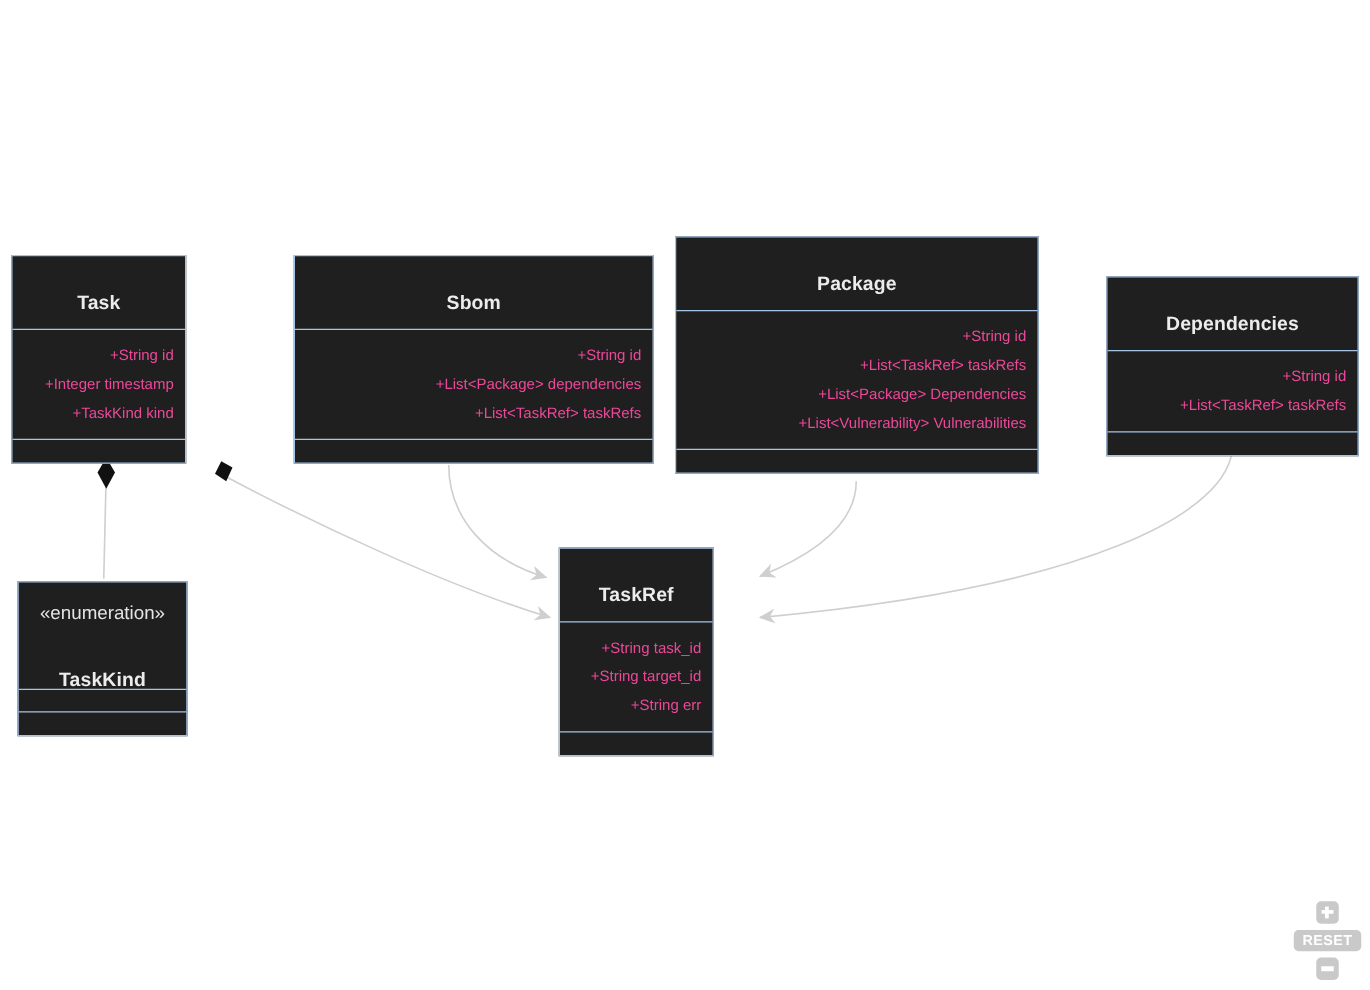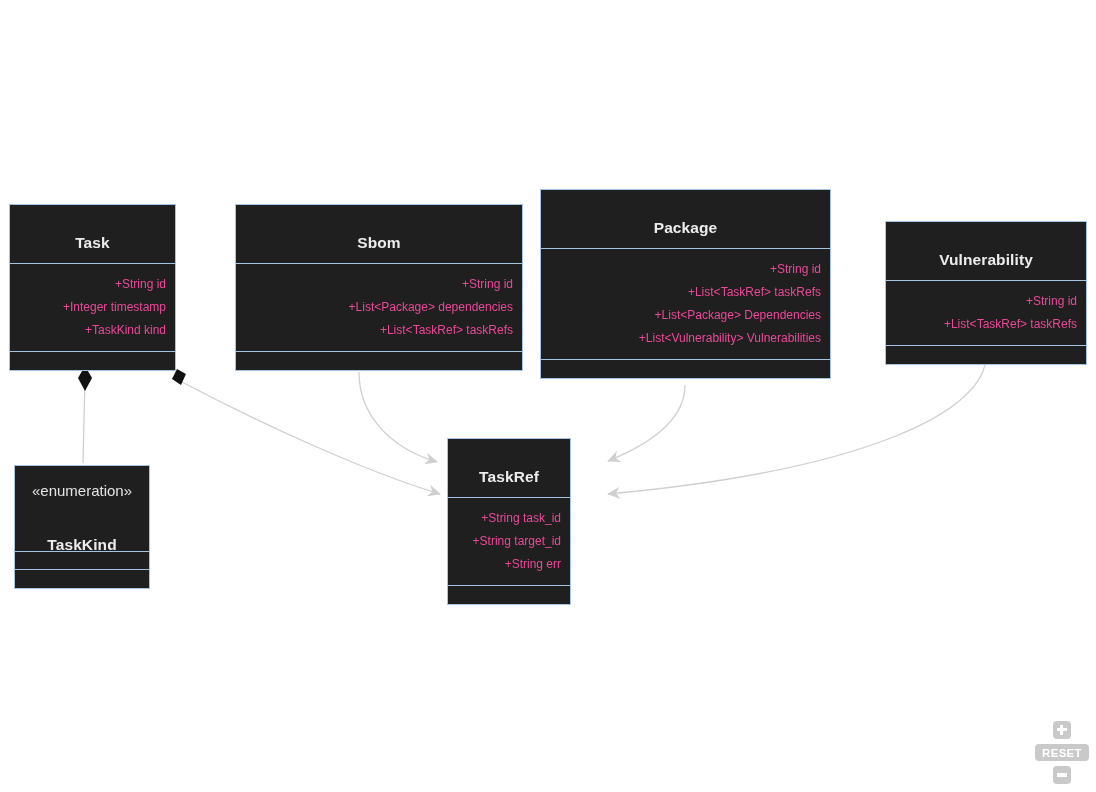--- a/index.html
+++ b/index.html
@@ -156,21 +156,21 @@
 
     <g>
       <path d="M685,385 C685,420 650,444 608,461" fill="none" stroke="#cfcfcf" stroke-width="1.3" marker-end="url(#open-arrow)"></path>
     </g>
 
     <g>
       <path d="M986,356 C986,410 870,470 608,494" fill="none" stroke="#cfcfcf" stroke-width="1.3" marker-end="url(#open-arrow)"></path>
     </g>
   </svg>
 
-  <div class="uml-class" id="class-task" style="left:9px; top:204px; width:167px;">
+  <div class="uml-class" id="class-task" style="left:9px; top:204px; width:140px;">
     <div class="uml-title-row" style="height:41px;">
       <div class="uml-title">Task</div>
     </div>
     <div class="uml-attrs">
       <div class="uml-attr">+String id</div>
       <div class="uml-attr">+Integer timestamp</div>
       <div class="uml-attr">+TaskKind kind</div>
     </div>
     <div class="uml-methods empty"></div>
   </div>
@@ -195,21 +195,21 @@
       <div class="uml-attr">+String id</div>
       <div class="uml-attr">+List&lt;TaskRef&gt; taskRefs</div>
       <div class="uml-attr">+List&lt;Package&gt; Dependencies</div>
       <div class="uml-attr">+List&lt;Vulnerability&gt; Vulnerabilities</div>
     </div>
     <div class="uml-methods empty"></div>
   </div>
 
   <div class="uml-class" id="class-vulnerability" style="left:885px; top:221px; width:202px;">
     <div class="uml-title-row" style="height:41px;">
-      <div class="uml-title">Vulnerability</div>
+      <div class="uml-title">Dependencies</div>
     </div>
     <div class="uml-attrs">
       <div class="uml-attr">+String id</div>
       <div class="uml-attr">+List&lt;TaskRef&gt; taskRefs</div>
     </div>
     <div class="uml-methods empty"></div>
   </div>
 
   <div class="uml-class" id="class-taskref" style="left:447px; top:438px; width:124px;">
     <div class="uml-title-row" style="height:41px;">

